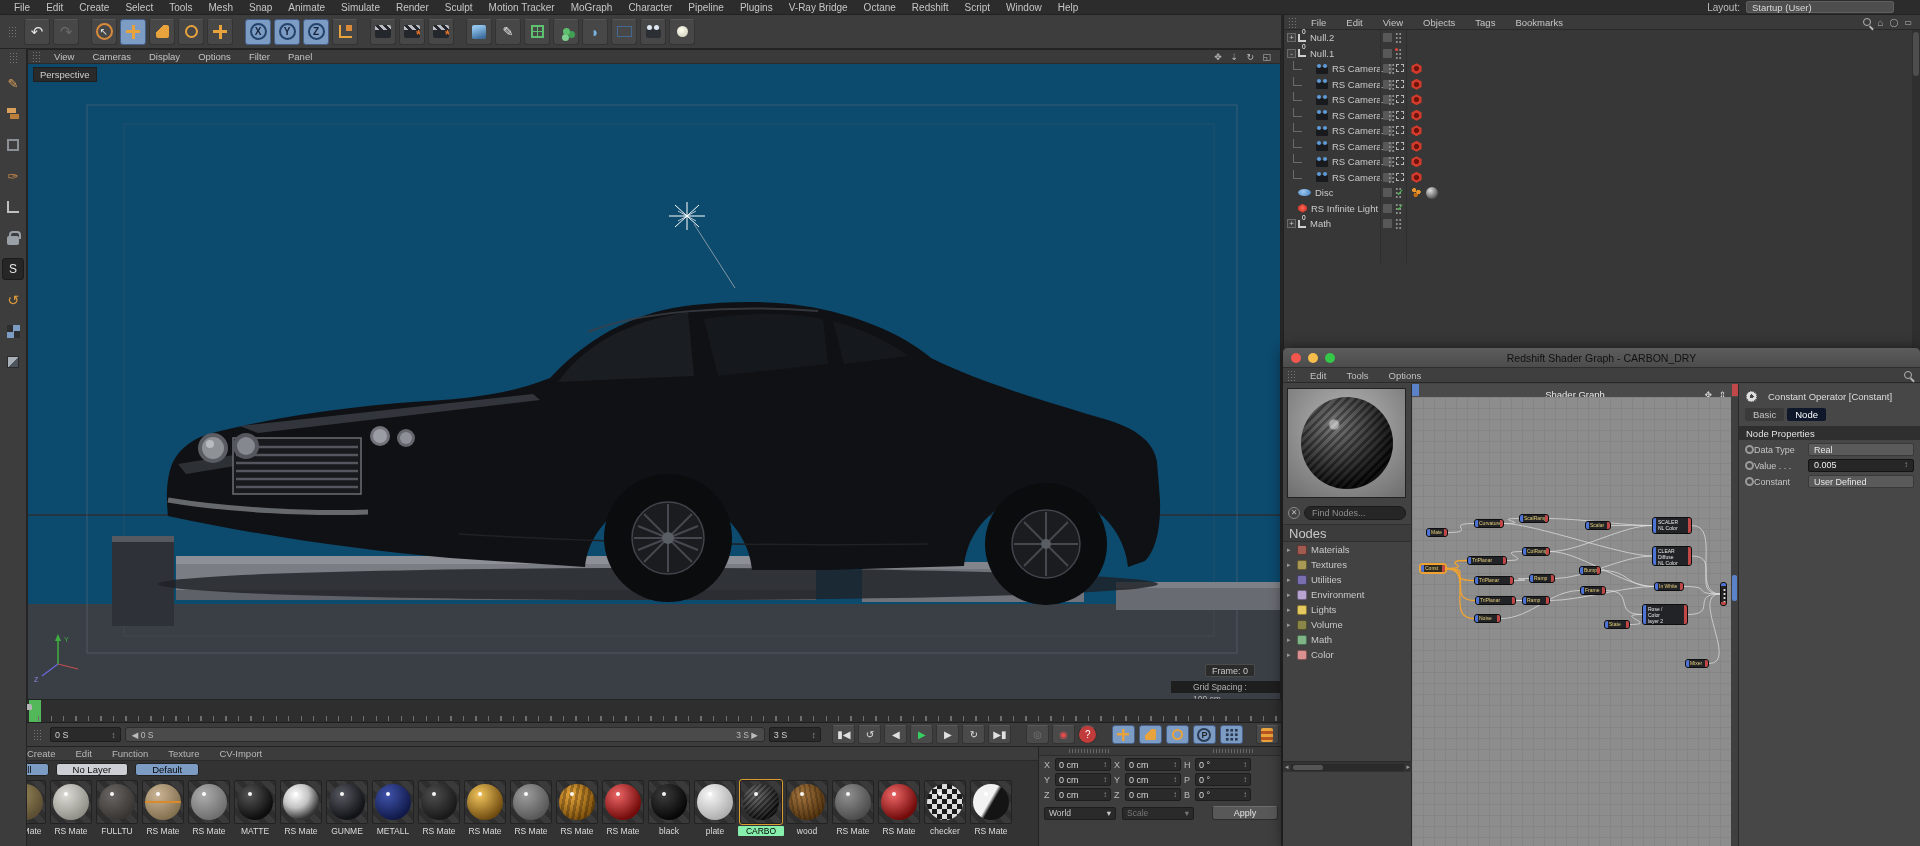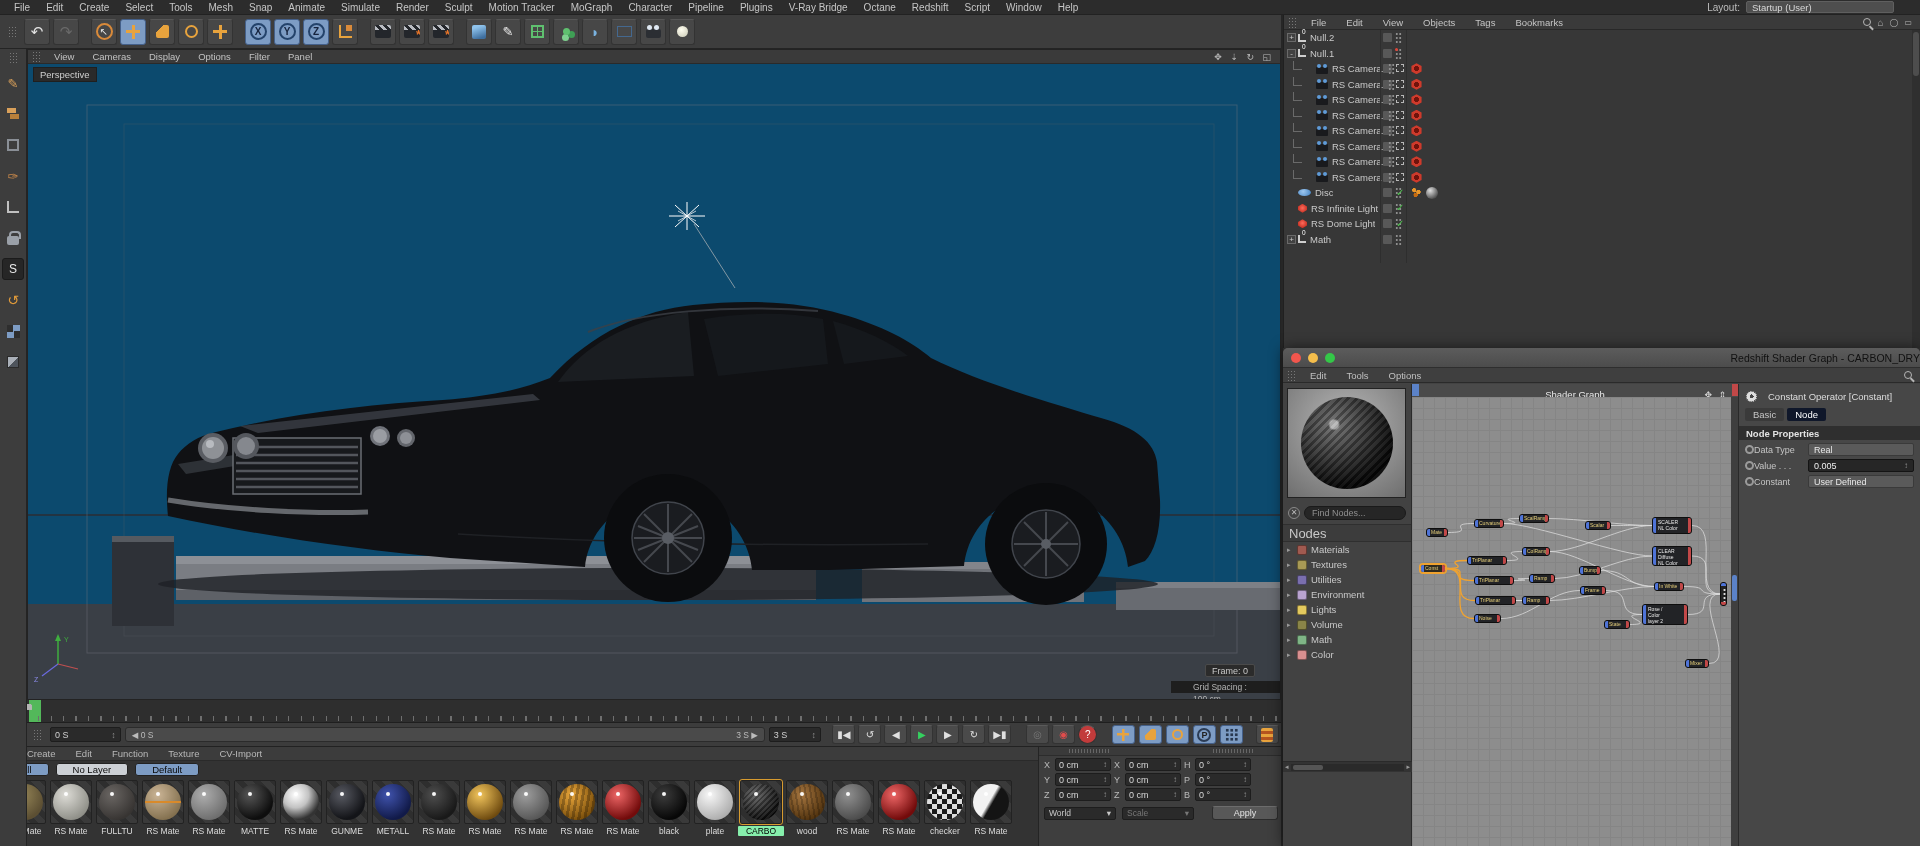--- a/index.html
+++ b/index.html
@@ -164,21 +164,21 @@
 .m-check .om-mark{left:112px;color:#4ec44e;font-size:10px;line-height:10px}
 .m-check .om-mark::after{content:"✓"}
 .m-cross .om-mark{width:8px;height:8px;border:1px dashed #b8b8b8;left:112px;top:3px}
 .m-cross .om-dots{left:104px}
 .om-tags{position:absolute;left:127px;display:flex;gap:2px;align-items:center}
 .t-cam .om-tags::before{content:"";width:11px;height:11px;display:inline-block;background:radial-gradient(circle,#70130c 0 2.4px,#cf3a2b 2.5px);clip-path:polygon(50% 0,96% 25%,96% 75%,50% 100%,4% 75%,4% 25%)}
 .t-disc .om-tags::before{content:"";width:11px;height:11px;display:inline-block;border-radius:2px;background:radial-gradient(circle at 30% 30%,#e8962a 0 2px,transparent 2.3px),radial-gradient(circle at 68% 45%,#e8962a 0 2px,transparent 2.3px),radial-gradient(circle at 42% 72%,#c46a10 0 2px,transparent 2.3px)}
 .t-disc .om-tags::after{content:"";width:12px;height:12px;display:inline-block;border-radius:50%;background:radial-gradient(circle at 35% 30%,#e0e0e0,#4e4e4e 75%);margin-left:2px}
 
 #sw{left:1283px;top:348px;width:637px;height:498px;position:absolute;background:#434343;border-radius:5px 5px 0 0;box-shadow:0 0 14px rgba(0,0,0,.55);overflow:hidden}
-#swtitle{height:20px;background:linear-gradient(#5c5c5c,#4c4c4c);border-bottom:1px solid #2e2e2e;position:relative;display:flex;align-items:center;justify-content:flex-end;color:#111;font-size:10.5px}
+#swtitle{height:20px;background:linear-gradient(#5c5c5c,#4c4c4c);border-bottom:1px solid #2e2e2e;position:relative;display:flex;align-items:center;justify-content:center;color:#111;font-size:10.5px}
 .lights{position:absolute;left:8px;top:5px;display:flex;gap:7px}
 .lights span{width:10px;height:10px;border-radius:50%}
 .lt-red{background:#f2564d}.lt-yel{background:#f5be4c}.lt-grn{background:#34c748}
 #swmenu{height:15px;background:#3f3f3f;border-bottom:1px solid #2a2a2a;display:flex;align-items:center}
 #swmenu .mi{padding:0 10px;font-size:9.5px;color:#c0c0c0}
 #swmenu .right{margin-left:auto;margin-right:8px}
 #swbody{position:absolute;left:0;top:36px;right:0;bottom:0;display:flex}
 #swleft{width:129px;background:#424242;border-right:1px solid #2a2a2a;position:relative}
 #preview{margin:4px;width:119px;height:110px;background:radial-gradient(circle at 50% 35%,#b9b9b9,#6e6e6e);border:1px solid #222;display:flex;align-items:center;justify-content:center}
 #psphere{width:92px;height:92px;border-radius:50%;background:radial-gradient(circle at 36% 30%,rgba(255,255,255,.5) 0 4px,transparent 6px),radial-gradient(circle at 36% 30%,rgba(255,255,255,.28),rgba(0,0,0,.75) 72%),repeating-linear-gradient(135deg,#454545 0 3px,#111 3px 6px)}
@@ -216,26 +216,26 @@
 #gvscroll{position:absolute;right:0;top:13px;width:7px;bottom:0;background:#3f3f3f}
 #gvscroll::before{content:"";position:absolute;left:1px;top:178px;width:5px;height:26px;background:#5b82c8;border-radius:2px}
 #swright{width:181px;background:#474747;position:relative;font-size:9.5px}
 #oprow{display:flex;align-items:center;gap:10px;padding:6px 6px 0 6px;color:#ddd}
 .icGear{width:13px;height:13px;border-radius:50%;background:radial-gradient(circle,#474747 0 2px,#ddd 2px 4.5px,#474747 4.5px);position:relative;flex:none}
 .icGear::before{content:"";position:absolute;inset:1px;border:1.5px dotted #ddd;border-radius:50%}
 #optabs{display:flex;gap:3px;padding:5px 6px}
 #optabs .tab{padding:1px 8px;border-radius:2px;font-size:9.5px}
 #optabs .tab.dark{background:#3a3a3a;color:#c5c5c5}
 #optabs .tab.blue{background:#0f172a;color:#fff}
-#nodeprops{height:14px;background:#2f2f2f;color:#e2e2e2;display:flex;align-items:center;padding-left:7px;font-weight:bold;font-size:9.5px}
+#nodeprops{height:14px;background:#2f2f2f;color:#e2e2e2;display:flex;align-items:center;padding-left:7px;font-weight:normal;font-size:9.5px}
 .prow{display:flex;align-items:center;padding:3px 6px 0 6px;color:#c5c5c5}
 .prow .circ{width:9px;height:9px;border:2px solid #9a9a9a;border-radius:50%;flex:none}
 .prow .plbl{width:54px;font-size:9px;flex:none}
 .prow .pdrop{flex:1;height:13px;background:#5a5a5a;border:1px solid #3a3a3a;border-radius:2px;color:#e8e8e8;display:flex;align-items:center;padding:0 5px;font-size:9px}
-.prow .pspin{flex:1;height:13px;background:#262626;border:1px solid #141414;border-radius:2px;color:#eee;display:flex;align-items:center;justify-content:space-between;padding:0 5px;font-size:9px}
+.prow .pspin{flex:1;height:13px;background:#262626;border:1px solid #141414;border-radius:2px;color:#eee;display:flex;justify-content:space-between;padding:0 5px;font-size:9px}
 .prow .pspin i{font-style:normal;color:#8a8a8a;font-size:8px}
 #vsplit{position:absolute;left:1281px;top:15px;width:2px;height:831px;background:#262626}
 #blfill{position:absolute;left:0;top:700px;width:27px;height:146px;background:#3c3c3c;border-right:1px solid #242424}
 </style>
 </head>
 <body>
 
 <div id="app">
 
   <div id="menubar" class="abs">
@@ -954,29 +954,20 @@
         </div>
         <div class="om-row ic-light m-check">
           <span class="om-exp"></span>
           <span class="om-ic"></span>
           <span class="om-name">RS Infinite Light</span>
           <span class="om-chip"></span>
           <span class="om-dots"></span>
           <span class="om-mark"></span>
           <span class="om-tags"></span>
         </div>
-        <div class="om-row ic-light m-check">
-          <span class="om-exp"></span>
-          <span class="om-ic"></span>
-          <span class="om-name">RS Dome Light</span>
-          <span class="om-chip"></span>
-          <span class="om-dots"></span>
-          <span class="om-mark"></span>
-          <span class="om-tags"></span>
-        </div>
         <div class="om-row ic-null">
           <span class="om-exp">+</span>
           <span class="om-ic"></span>
           <span class="om-name">Math</span>
           <span class="om-chip"></span>
           <span class="om-dots"></span>
           <span class="om-mark"></span>
           <span class="om-tags"></span>
         </div>
       </div>

